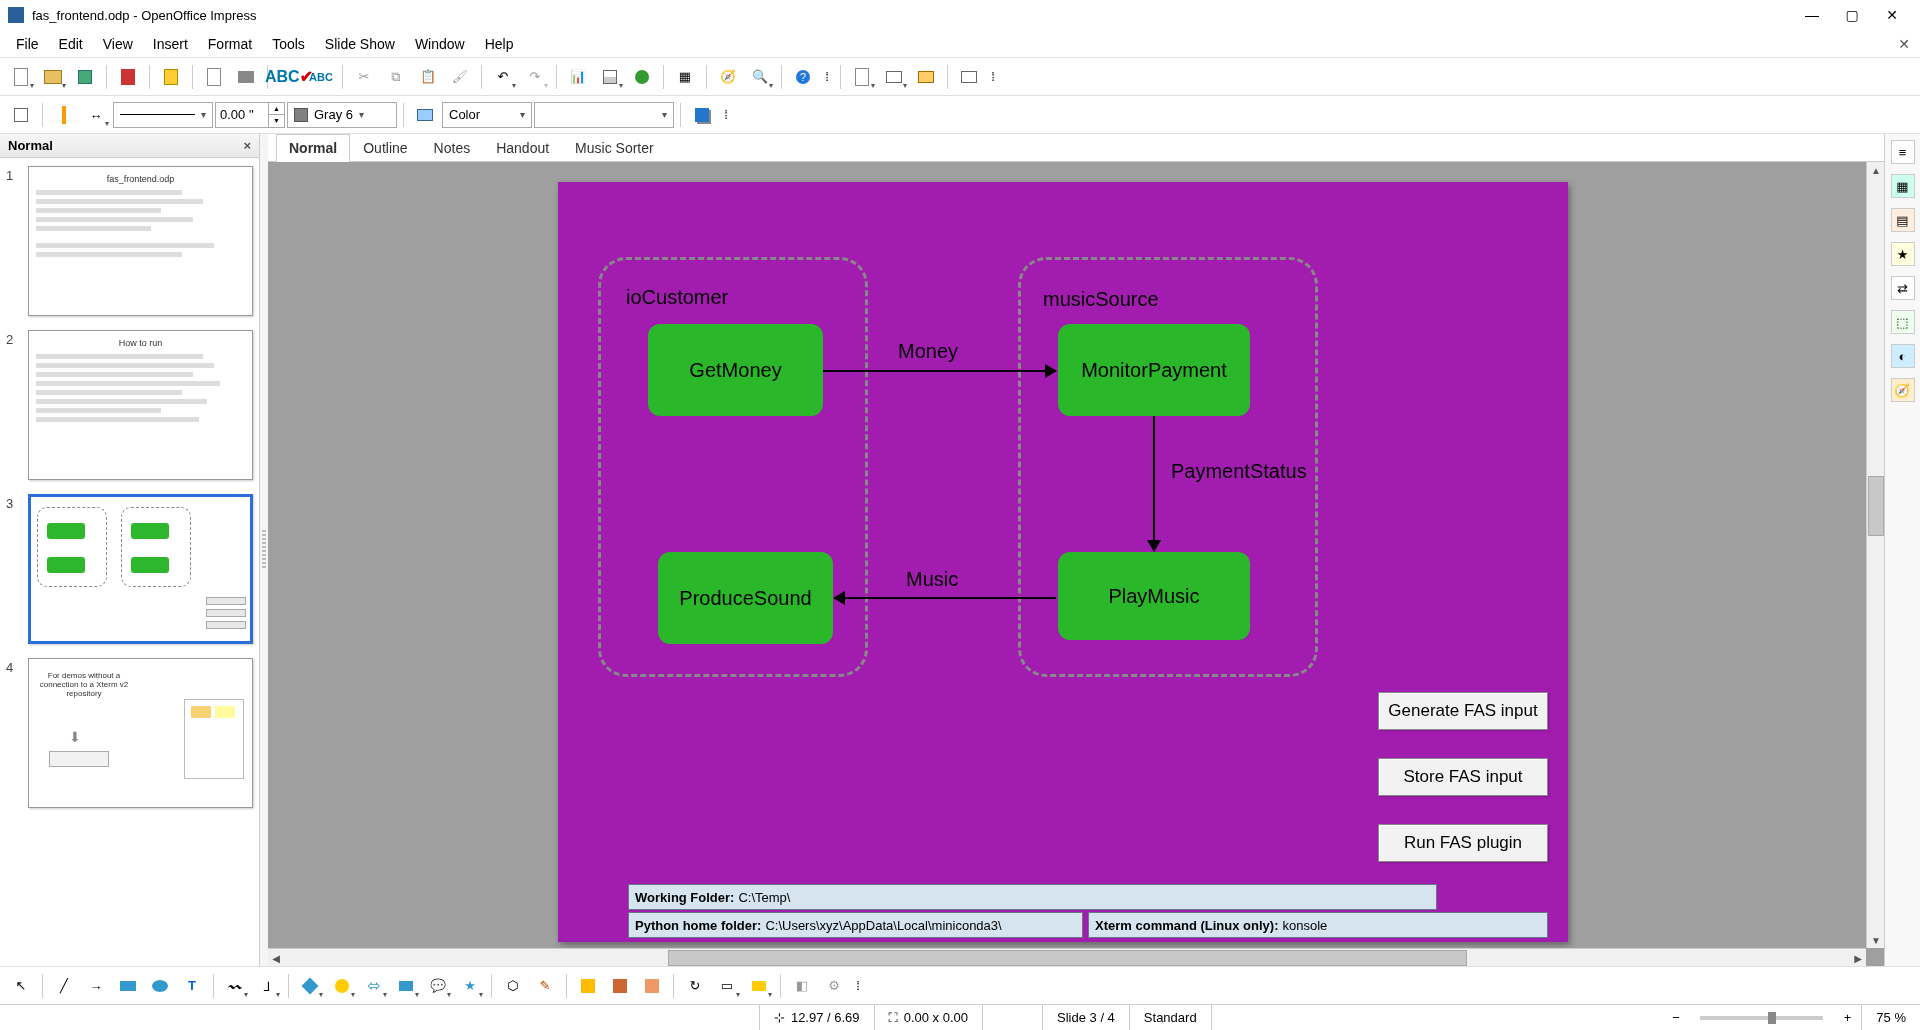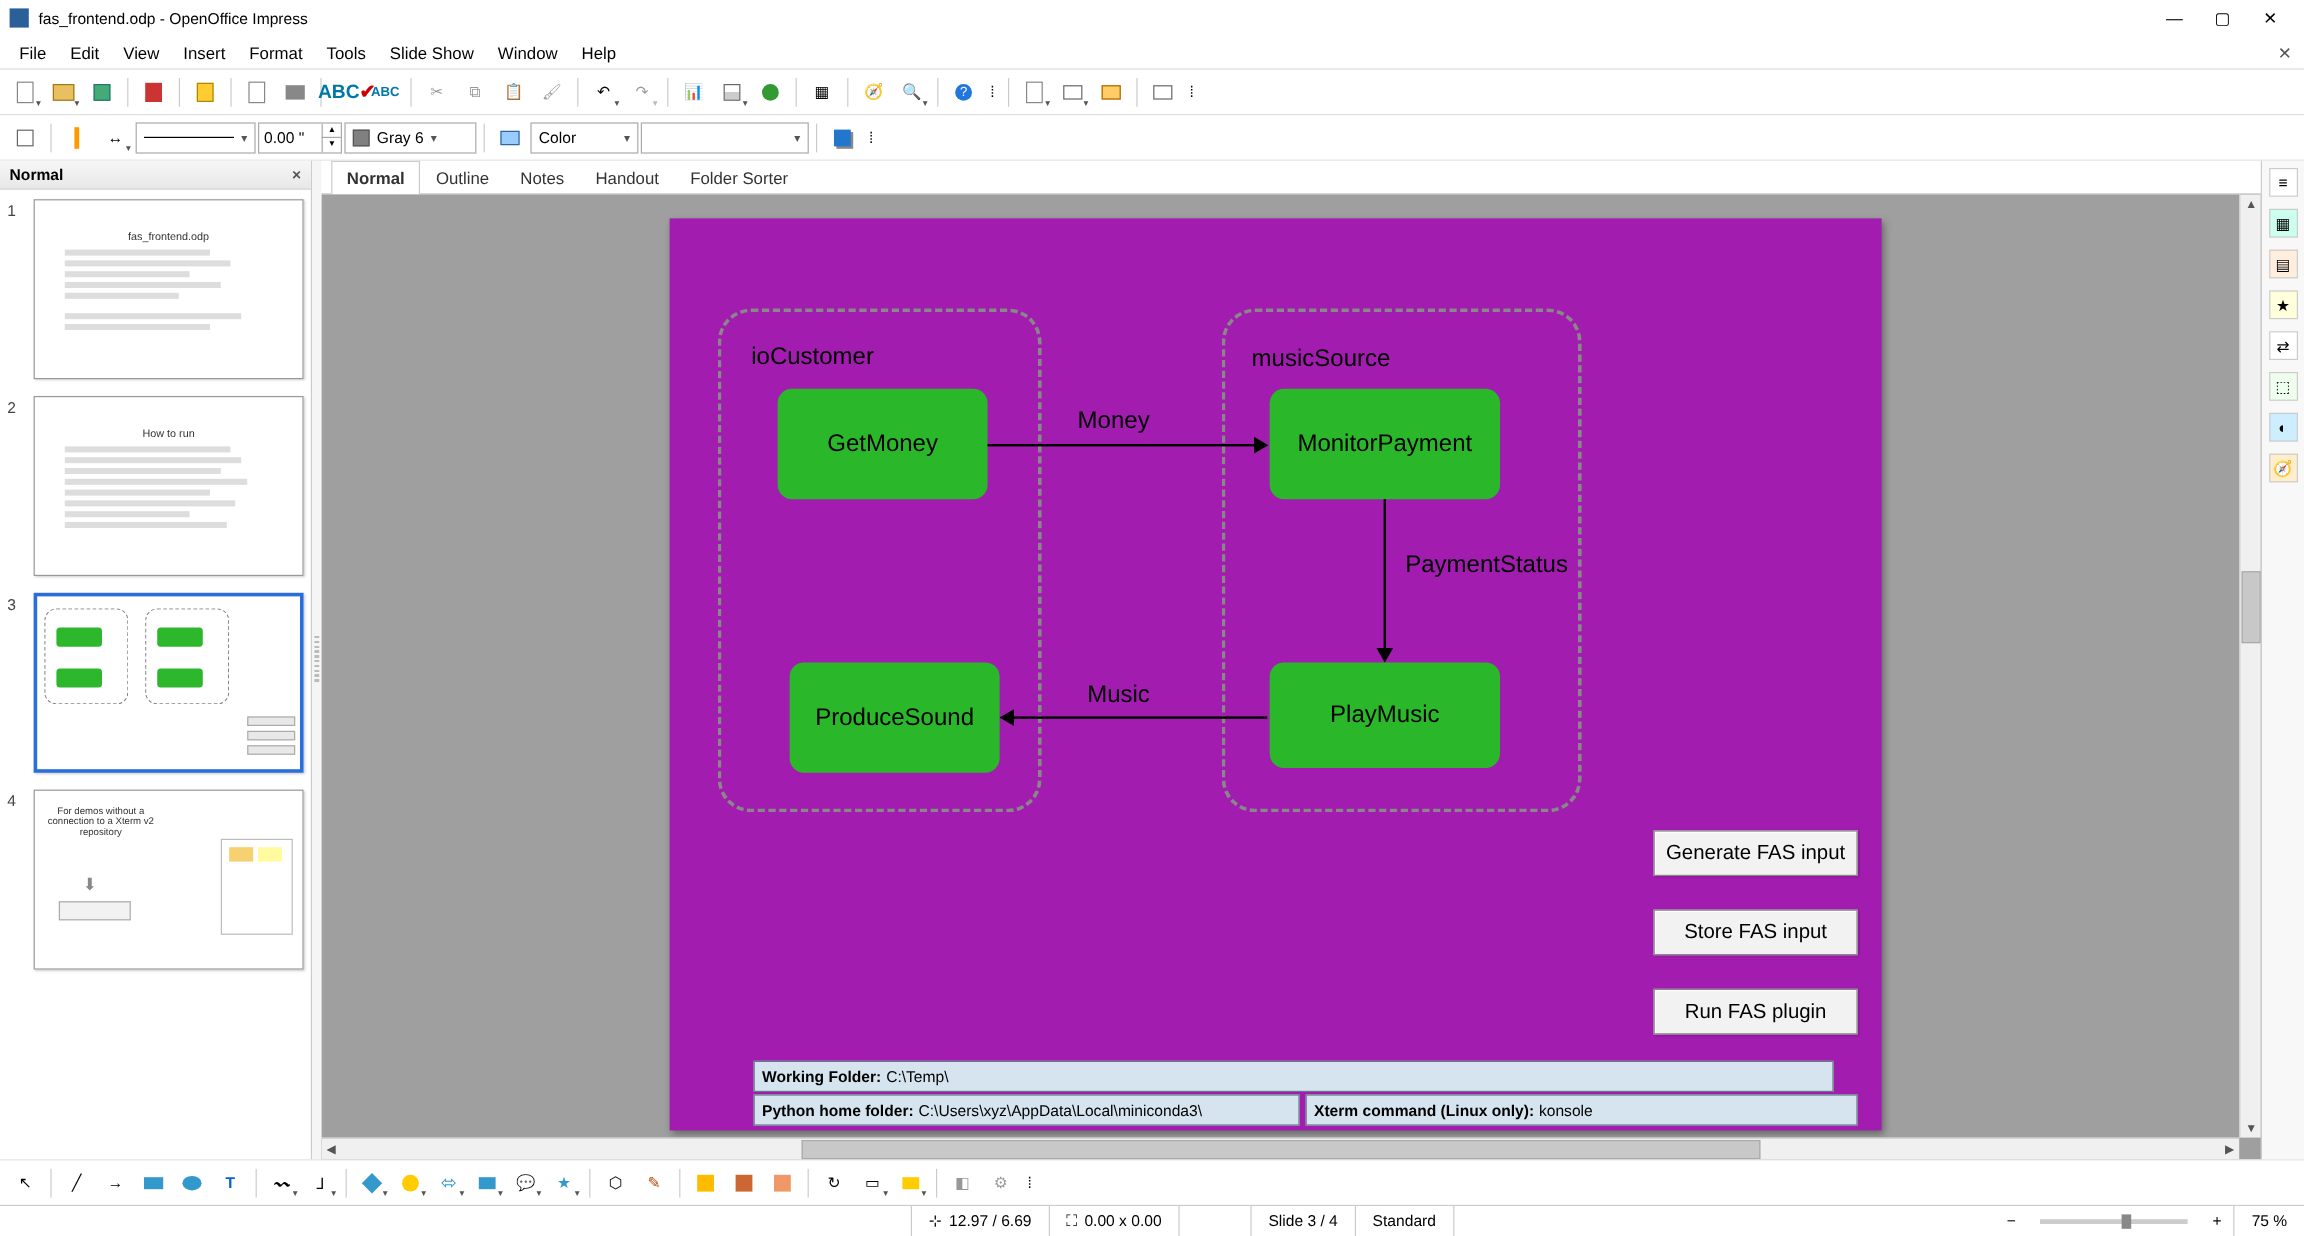--- a/index.html
+++ b/index.html
@@ -31,21 +31,21 @@
 
 .main { display: flex; height: calc(1030px - 30px - 28px - 38px - 38px - 38px - 26px); }
 
 
 .slides-panel { width: 260px; border-right: 1px solid #ccc; background: #fff; display: flex; flex-direction: column; }
 .slides-header { height: 24px; background: linear-gradient(#f6f6f6,#e8e8e8); border-bottom: 1px solid #ccc; display: flex; align-items: center; padding: 0 8px; font-weight: bold; font-size: 13px; }
 .slides-header .x { margin-left: auto; font-size: 13px; color: #555; }
 .slides-list { flex: 1; overflow-y: auto; padding: 8px 6px; }
 .slide-row { display: flex; margin-bottom: 14px; }
 .slide-num { width: 22px; font-size: 13px; color: #444; padding-top: 2px; }
-.thumb { flex: 1; height: 150px; border: 1px solid #999; background: #fff; box-shadow: 1px 1px 2px rgba(0,0,0,.2); position: relative; padding: 25px; font-size: 7px; color: #666; overflow: hidden; }
+.thumb { flex: 1; height: 150px; border: 1px solid #999; background: #fff; box-shadow: 1px 1px 2px rgba(0,0,0,.2); position: relative; padding: 7px; font-size: 7px; color: #666; overflow: hidden; }
 .slide-row.selected .thumb { border: 3px solid #2a6edb; }
 .thumb .tline { height: 5px; background: #ddd; margin-bottom: 4px; }
 .thumb .ttitle { text-align:center; font-size:9px; color:#333; margin-bottom:6px; }
 
 
 .thumb3 .mini-dash { position:absolute; border:1px dashed #888; }
 .thumb3 .mini-box { position:absolute; background:#2db72d; border-radius:3px; }
 .thumb3 .mini-btn { position:absolute; background:#e8e8e8; border:1px solid #aaa; height:8px; }
 
 
@@ -320,21 +320,21 @@
   <div class="splitter">
       <div class="grip"></div>
     </div>
 
   <div class="workarea">
     <div class="viewtabs">
       <div class="viewtab active">Normal</div>
       <div class="viewtab">Outline</div>
       <div class="viewtab">Notes</div>
       <div class="viewtab">Handout</div>
-      <div class="viewtab">Folder Sorter</div>
+      <div class="viewtab">Music Sorter</div>
     </div>
     <div class="canvas-wrap">
       <div class="slide-page">
 
         <div class="dashed-box" style="left:40px;top:75px;width:270px;height:420px;"></div>
         <div class="dashed-box" style="left:460px;top:75px;width:300px;height:420px;"></div>
         <div class="lbl" style="left:68px;top:104px;">ioCustomer</div>
         <div class="lbl" style="left:485px;top:106px;">musicSource</div>
 
         <div class="act-box" style="left:500px;top:142px;width:192px;height:92px;">MonitorPayment</div>
@@ -348,21 +348,21 @@
         <div class="arrow-v down" style="left:595px;top:234px;height:134px;"></div>
         <div class="lbl" style="left:613px;top:278px;">PaymentStatus</div>
 
         <div class="arrow-h left" style="left:277px;top:415px;width:221px;"></div>
         <div class="lbl" style="left:348px;top:386px;">Music</div>
 
         <div class="slide-btn" style="left:820px;top:510px;">Generate FAS input</div>
         <div class="slide-btn" style="left:820px;top:576px;">Store FAS input</div>
         <div class="slide-btn" style="left:820px;top:642px;">Run FAS plugin</div>
 
-        <div class="slide-field" style="left:70px;top:702px;width:900px;">
+        <div class="slide-field" style="left:70px;top:702px;width:809px;">
           <b>Working Folder:</b>
           <span> C:\Temp\</span>
         </div>
         <div class="slide-field" style="left:70px;top:730px;width:455px;">
           <b>Python home folder:</b>
           <span> C:\Users\xyz\AppData\Local\miniconda3\</span>
         </div>
         <div class="slide-field" style="left:530px;top:730px;width:460px;">
           <b>Xterm command (Linux only):</b>
           <span> konsole</span>

